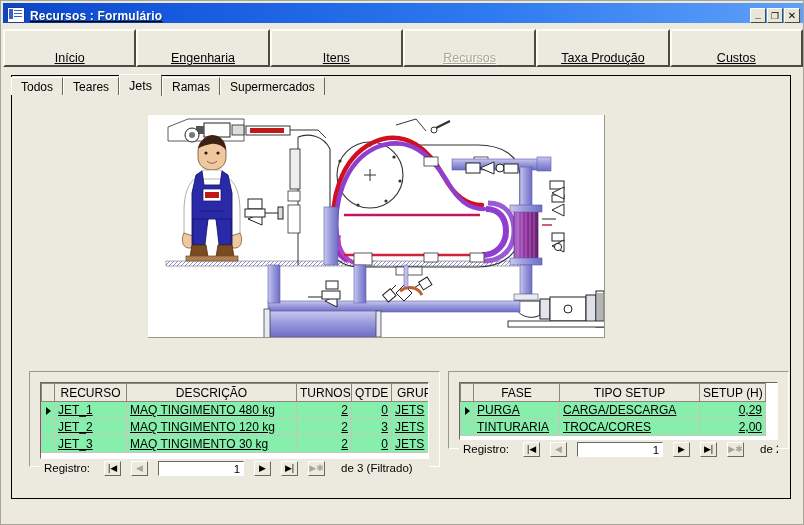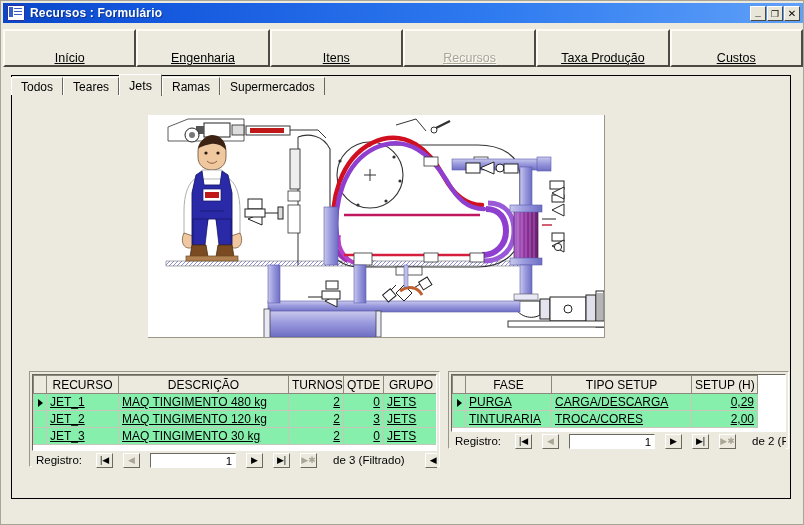--- a/index.html
+++ b/index.html
@@ -8,21 +8,21 @@
     font-family:"Liberation Sans","DejaVu Sans",sans-serif;
     background:#ece9d8;
     -webkit-font-smoothing:none;
   }
   .app{position:relative;width:804px;height:525px;background:#eceade;
        border:1px solid #a8a496;box-sizing:border-box;}
 
   
   .titlebar{position:absolute;left:2px;top:2px;width:800px;height:20px;
      background:linear-gradient(to right,#0a46c8 0%,#1457dd 18%,#2f7bf0 62%,#5fa0f8 100%);
-     display:flex;align-items:center;box-sizing:border-box;}
+     display:flex;align-items:flex-end;box-sizing:border-box;text-decoration:underline;}
   .tb-icon{width:16px;height:14px;margin-left:4px;margin-right:5px;
      background:#fff;border:1px solid #30309a;border-radius:1px;position:relative;flex:0 0 auto;}
   .tb-icon:before{content:"";position:absolute;left:1px;top:1px;width:4px;height:10px;background:#3a5fc8;}
   .tb-icon:after{content:"";position:absolute;left:6px;top:2px;width:8px;height:1px;
      background:#3a5fc8;box-shadow:0 3px 0 #3a5fc8,0 6px 0 #3a5fc8;}
   .tb-title{color:#fff;font-size:12px;font-weight:bold;letter-spacing:.2px;
      text-shadow:1px 1px 0 rgba(0,0,0,.35);white-space:nowrap;}
   .tb-btns{margin-left:auto;display:flex;align-items:center;padding-right:3px;gap:1px;}
   .tb-btn{width:16px;height:15px;background:#e8e6d9;
      border-top:1px solid #ffffff;border-left:1px solid #ffffff;
@@ -59,21 +59,21 @@
 
   
   .picture{position:absolute;left:147px;top:114px;width:456px;height:222px;
      background:#ffffff;border-right:1px solid #9a978a;border-bottom:1px solid #9a978a;}
   .picture svg{display:block;width:456px;height:222px;}
 
   
   .sheet{position:absolute;background:#eceade;
      border-top:1px solid #9a978a;border-left:1px solid #9a978a;
      border-right:1px solid #ffffff;border-bottom:1px solid #ffffff;
-     box-sizing:border-box;padding:2px;}
+     box-sizing:border-box;padding:10px;}
   .sheet-inner{border-top:1px solid #69675c;border-left:1px solid #69675c;
      border-right:1px solid #fff;border-bottom:1px solid #fff;background:#fff;}
   table.grid{border-collapse:collapse;table-layout:fixed;font-size:12px;background:#fff;}
   table.grid th{background:#eceade;border:1px solid #8b897c;
      font-weight:normal;font-size:12px;color:#000;height:17px;padding:0 3px;
      text-align:center;white-space:nowrap;overflow:hidden;}
   table.grid td{border:1px solid #c8c6ba;height:16px;padding:0 3px;
      font-size:12px;color:#000;background:#86efac;white-space:nowrap;overflow:hidden;text-decoration:underline;}
   td.selcol,th.selcol{background:#eceade;border:1px solid #8b897c;width:13px;padding:0;
      text-align:center;}

